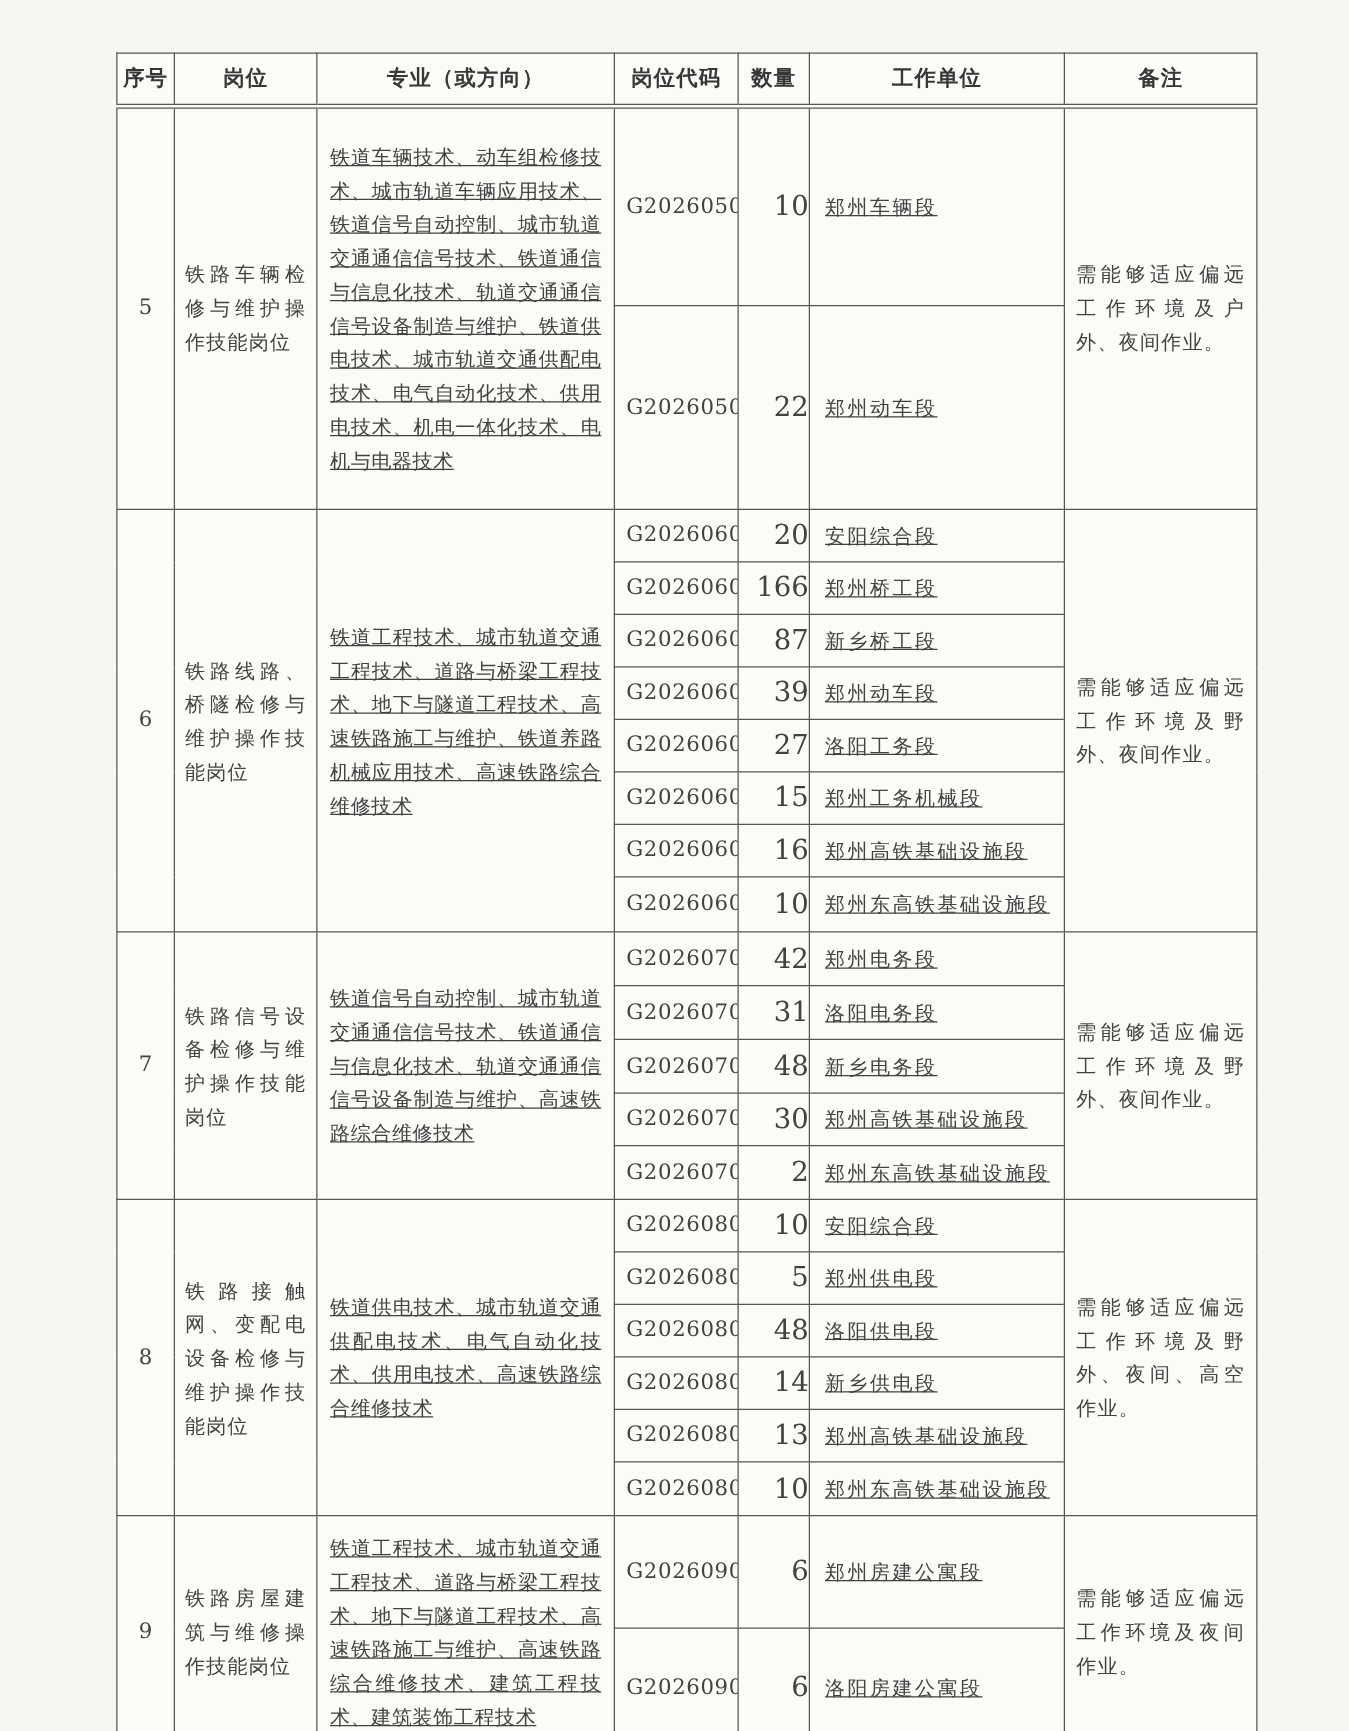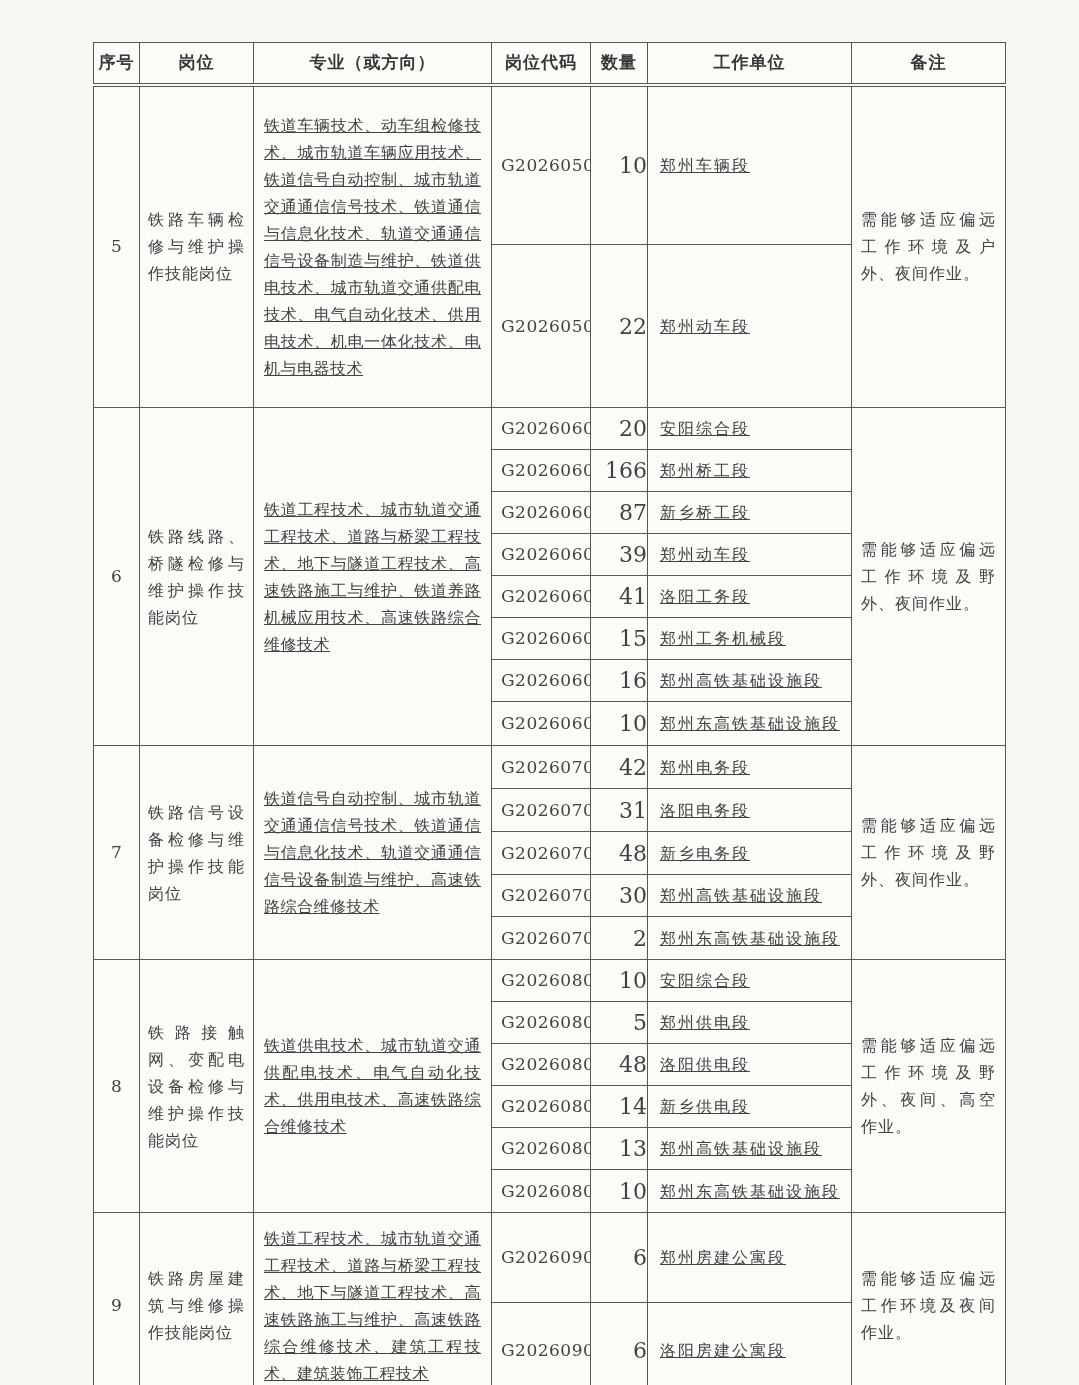--- a/index.html
+++ b/index.html
@@ -109,21 +109,21 @@
           <td class="cell-count">87</td>
           <td class="cell-unit">新乡桥工段</td>
         </tr>
         <tr style="height: 42px;">
           <td class="cell-code">G20260604</td>
           <td class="cell-count">39</td>
           <td class="cell-unit">郑州动车段</td>
         </tr>
         <tr style="height: 42px;">
           <td class="cell-code">G20260605</td>
-          <td class="cell-count">41</td>
+          <td class="cell-count">27</td>
           <td class="cell-unit">洛阳工务段</td>
         </tr>
         <tr style="height: 42px;">
           <td class="cell-code">G20260606</td>
           <td class="cell-count">15</td>
           <td class="cell-unit">郑州工务机械段</td>
         </tr>
         <tr style="height: 42px;">
           <td class="cell-code">G20260607</td>
           <td class="cell-count">16</td>

